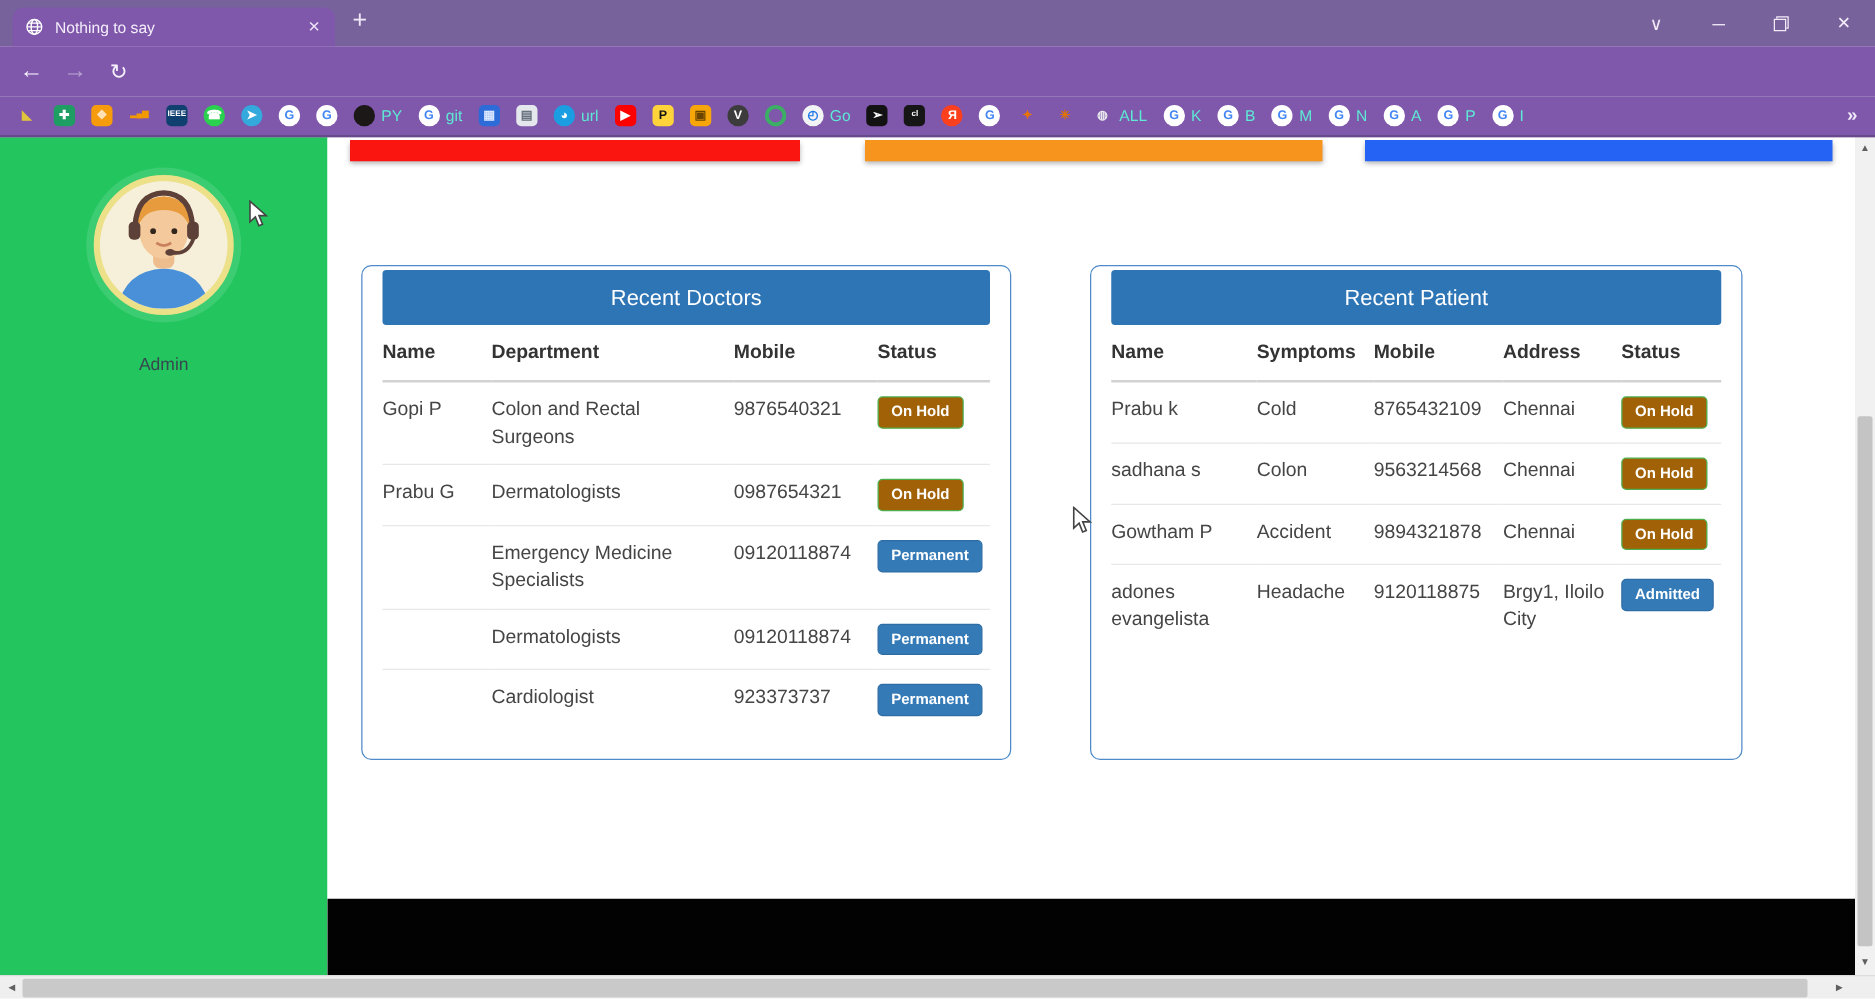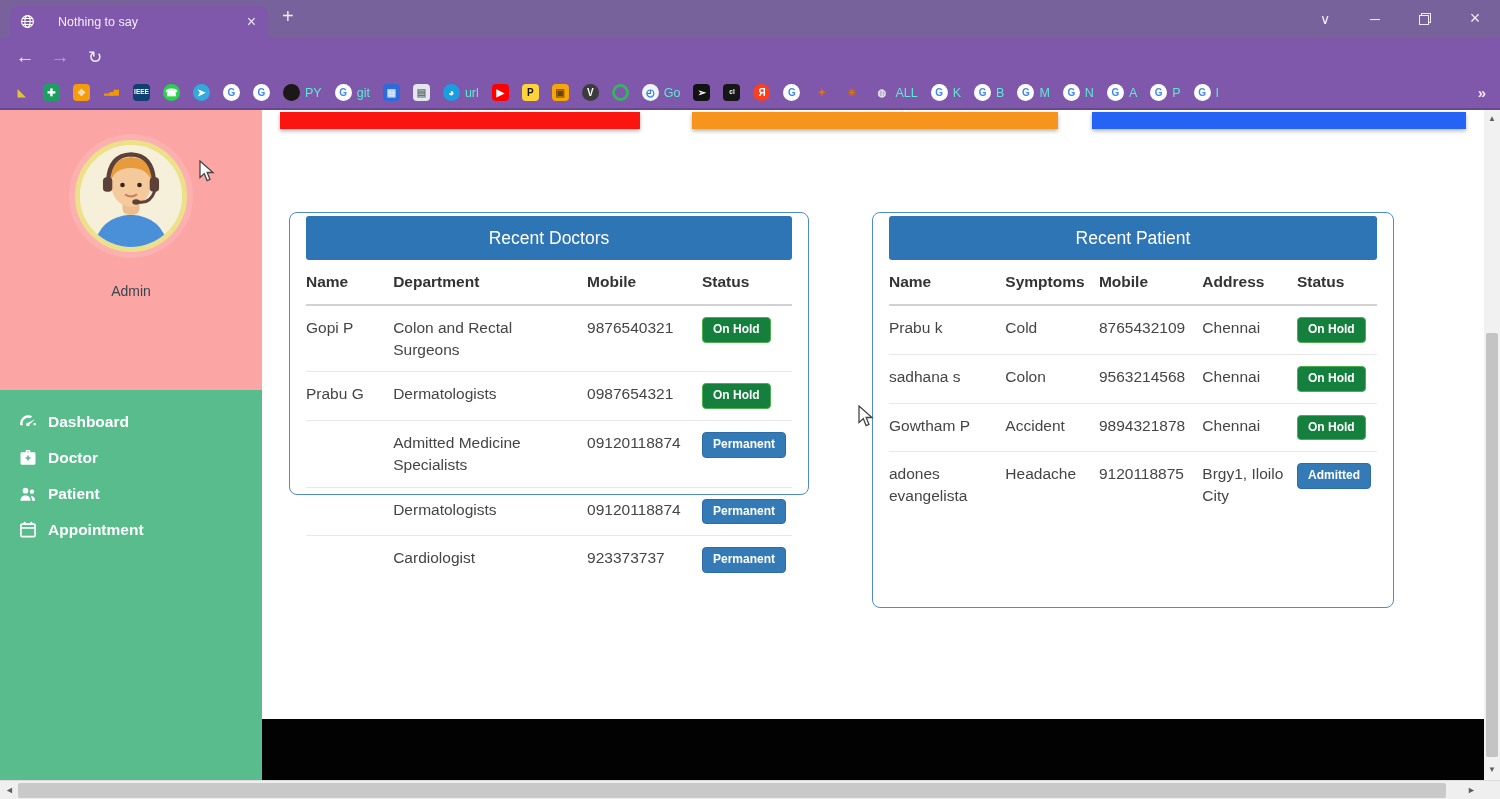--- a/index.html
+++ b/index.html
@@ -10,21 +10,21 @@
   }
 
   
   .titlebar { position:absolute; left:0; top:0; width:1500px; height:37px; background:#78629b; }
   .tab {
     position:absolute; left:10px; top:6px; width:258px; height:31px;
     background:#7f57ab; border-radius:9px 9px 0 0;
     display:flex; align-items:center; padding:0 10px; color:#fff;
   }
   .favicon { width:15px; height:15px; display:flex; }
-  .tab-title { flex:1; margin-left:23px; font-size:12.5px; color:#f4eefb; white-space:nowrap; overflow:hidden; }
+  .tab-title { flex:1; margin-left:9px; font-size:12.5px; color:#f4eefb; white-space:nowrap; overflow:hidden; }
   .tab-close { font-size:16px; color:#ece4f6; line-height:1; padding:0 2px; }
   .newtab { position:absolute; left:282px; top:5px; font-size:20px; color:#efe8f8; }
   .win-controls { position:absolute; right:0; top:0; height:37px; display:flex; }
   .win-controls > span { width:50px; height:37px; display:flex; align-items:center; justify-content:center; color:#f2ecf8; font-size:14px; }
   .restore-box { position:relative; width:12px; height:12px; display:inline-block; }
   .restore-box::after { content:''; position:absolute; right:0; top:0; width:8px; height:8px; border:1.4px solid #f2ecf8; }
   .restore-box::before { content:''; position:absolute; left:0; bottom:0; width:8px; height:8px; border:1.4px solid #f2ecf8; background:#78629b; z-index:1; }
 
   .toolbar { position:absolute; left:0; top:37px; width:1500px; height:40px; background:#7f57ab; }
   .nav-btn { position:absolute; top:0; height:40px; width:30px; display:flex; align-items:center; justify-content:center; color:#f6f1fb; font-size:19px; }
@@ -52,58 +52,58 @@
   }
   .bm { display:flex; align-items:center; gap:5px; flex:0 0 auto; }
   .bm-ic { width:17px; height:17px; display:flex; align-items:center; justify-content:center; font-size:10px; font-weight:bold; line-height:1; }
   .bm-ic.circle { border-radius:50%; }
   .bm-ic.square { border-radius:4px; }
   .bm-ic.ring { border-radius:50%; border:3px solid #3bb065; }
   .bm-label { color:#5eead4; font-size:12.5px; }
   .bm-overflow { margin-left:auto; margin-right:14px; color:#efe8f8; font-size:15px; font-weight:bold; }
 
   
-  .sidebar { position:absolute; left:0; top:110px; width:262px; height:670px; background:#fca5a5; }
+  .sidebar { position:absolute; left:0; top:110px; width:262px; height:670px; background:#22c55e; }
   .avatar-ring {
     position:absolute; left:50%; transform:translateX(-50%); top:30px;
     width:112px; height:112px; border-radius:50%; background:#f6f0da;
     border:5px solid #ece189; box-shadow:0 0 0 6px rgba(255,255,255,0.12); overflow:hidden;
   }
   .avatar-ring svg { width:100%; height:100%; display:block; }
   .role-label { position:absolute; top:173px; width:100%; text-align:center; color:#37474f; font-size:14px; }
   .username { position:absolute; top:205px; width:100%; text-align:center; color:#263339; font-size:31px; letter-spacing:1px; }
   .side-menu { position:absolute; top:280px; left:0; right:0; bottom:0; background:#58bc8d; padding-top:14px; }
   .menu-item { height:36px; display:flex; align-items:center; padding-left:18px; gap:10px; color:#fff; font-size:15.5px; font-weight:bold; }
   .menu-item svg { width:20px; height:20px; flex:0 0 auto; }
 
   
   .main { position:absolute; left:262px; top:110px; width:1222px; height:670px; background:#fff; }
   .stat-bar { position:absolute; top:2px; height:17px; box-shadow:0 2px 4px rgba(0,0,0,0.3); }
   .stat-bar:nth-child(1) { left:18px;  width:360px; }
   .stat-bar:nth-child(2) { left:430px; width:366px; }
   .stat-bar:nth-child(3) { left:830px; width:374px; }
 
   .panel { position:absolute; top:102px; background:#fff; border:1px solid #4f8bc9; border-radius:8px; padding:3px 16px 16px; }
-  .panel-doctors  { left:27px;  width:520px; height:283px; }
+  .panel-doctors  { left:27px;  width:520px; height:396px; }
   .panel-patients { left:610px; width:522px; height:396px; }
   .panel-heading {
     height:44px; background:#2e75b5; border-radius:3px; color:#fff;
     display:flex; align-items:center; justify-content:center; font-size:17.5px;
   }
   table { width:100%; border-collapse:collapse; margin-top:2px; }
   th { font-size:15.5px; font-weight:bold; color:#333; text-align:left; padding:11px 6px 13px 0; border-bottom:2px solid #d2d2d2; }
   td { font-size:15.5px; color:#454545; text-align:left; padding:11px 6px 11px 0; border-top:1px solid #e8e8e8; vertical-align:top; line-height:1.4; }
   tbody tr:first-child td { border-top:none; }
   .panel-doctors  th:nth-child(1){ width:90px; }  .panel-doctors  th:nth-child(2){ width:200px; }
   .panel-doctors  th:nth-child(3){ width:116px; } .panel-doctors  th:nth-child(4){ width:auto; }
   .panel-patients th:nth-child(1){ width:118px; } .panel-patients th:nth-child(2){ width:94px; }
   .panel-patients th:nth-child(3){ width:104px; } .panel-patients th:nth-child(4){ width:96px; }
   .panel-patients th:nth-child(5){ width:auto; }
   .badge { display:inline-block; padding:3px 10px 4px; border-radius:4px; color:#fff; font-size:12px; font-weight:bold; white-space:nowrap; }
-  .badge-success { background:#15803d; border:1px solid #4cae4c; }
+  .badge-success { background:#a16207; border:1px solid #4cae4c; }
   .badge-primary { background:#337ab7; border:1px solid #2e6da4; }
 
   .footer-black { position:absolute; left:0; top:609px; width:1222px; height:61px; background:#020202; }
 
   
   .vscroll { position:absolute; right:0; top:110px; width:16px; height:670px; background:#f1f1f1; }
   .vscroll .arrow { position:absolute; left:0; width:16px; text-align:center; font-size:8px; color:#5f5f5f; }
   .vscroll .arrow.up { top:4px; } .vscroll .arrow.down { bottom:6px; }
   .vscroll .thumb { position:absolute; left:2px; width:12px; top:223px; height:424px; background:#c4c4c4; border-radius:2px; }
   .hscroll { position:absolute; left:0; top:780px; width:1500px; height:19px; background:#efefef; border-top:1px solid #dcdcdc; }
@@ -339,46 +339,20 @@
       <rect x="27" y="38" width="11" height="17" rx="4.5" fill="#5d4037"></rect>
       <rect x="82" y="38" width="11" height="17" rx="4.5" fill="#5d4037"></rect>
       <path d="M88 54 Q82 70 68 67" stroke="#5d4037" stroke-width="3.5" fill="none"></path>
       <ellipse cx="66" cy="67" rx="4.5" ry="3.2" fill="#5d4037"></ellipse>
       <circle cx="50" cy="47" r="2.7" fill="#33261d"></circle>
       <circle cx="70" cy="47" r="2.7" fill="#33261d"></circle>
       <path d="M53 58 q7 5 14 0" stroke="#c9805e" stroke-width="2.5" fill="none"></path>
     </svg>
   </div>
   <div class="role-label">Admin</div>
-  <div class="side-menu" id="side-menu">
-      <div class="menu-item">
-        <svg>
-          <use href="#icon-dashboard"></use>
-        </svg>
-        <span>Dashboard</span>
-      </div>
-      <div class="menu-item">
-        <svg>
-          <use href="#icon-doctor"></use>
-        </svg>
-        <span>Doctor</span>
-      </div>
-      <div class="menu-item">
-        <svg>
-          <use href="#icon-patient"></use>
-        </svg>
-        <span>Patient</span>
-      </div>
-      <div class="menu-item">
-        <svg>
-          <use href="#icon-appointment"></use>
-        </svg>
-        <span>Appointment</span>
-      </div>
-    </div>
 </div>
 
 <div class="main">
   <div id="stat-bars" style="position:absolute;left:0;top:0;width:100%;height:22px;">
       <div class="stat-bar" style="background: rgb(251, 21, 16);"></div>
       <div class="stat-bar" style="background: rgb(247, 148, 30);"></div>
       <div class="stat-bar" style="background: rgb(37, 99, 244);"></div>
     </div>
 
   <div class="panel panel-doctors">
@@ -400,21 +374,21 @@
             <td><span class="badge badge-success">On Hold</span></td>
           </tr>
           <tr>
             <td>Prabu G</td>
             <td>Dermatologists</td>
             <td>0987654321</td>
             <td><span class="badge badge-success">On Hold</span></td>
           </tr>
           <tr>
             <td></td>
-            <td>Admitted Medicine Specialists</td>
+            <td>Emergency Medicine Specialists</td>
             <td>09120118874</td>
             <td><span class="badge badge-primary">Permanent</span></td>
           </tr>
           <tr>
             <td></td>
             <td>Dermatologists</td>
             <td>09120118874</td>
             <td><span class="badge badge-primary">Permanent</span></td>
           </tr>
           <tr>

